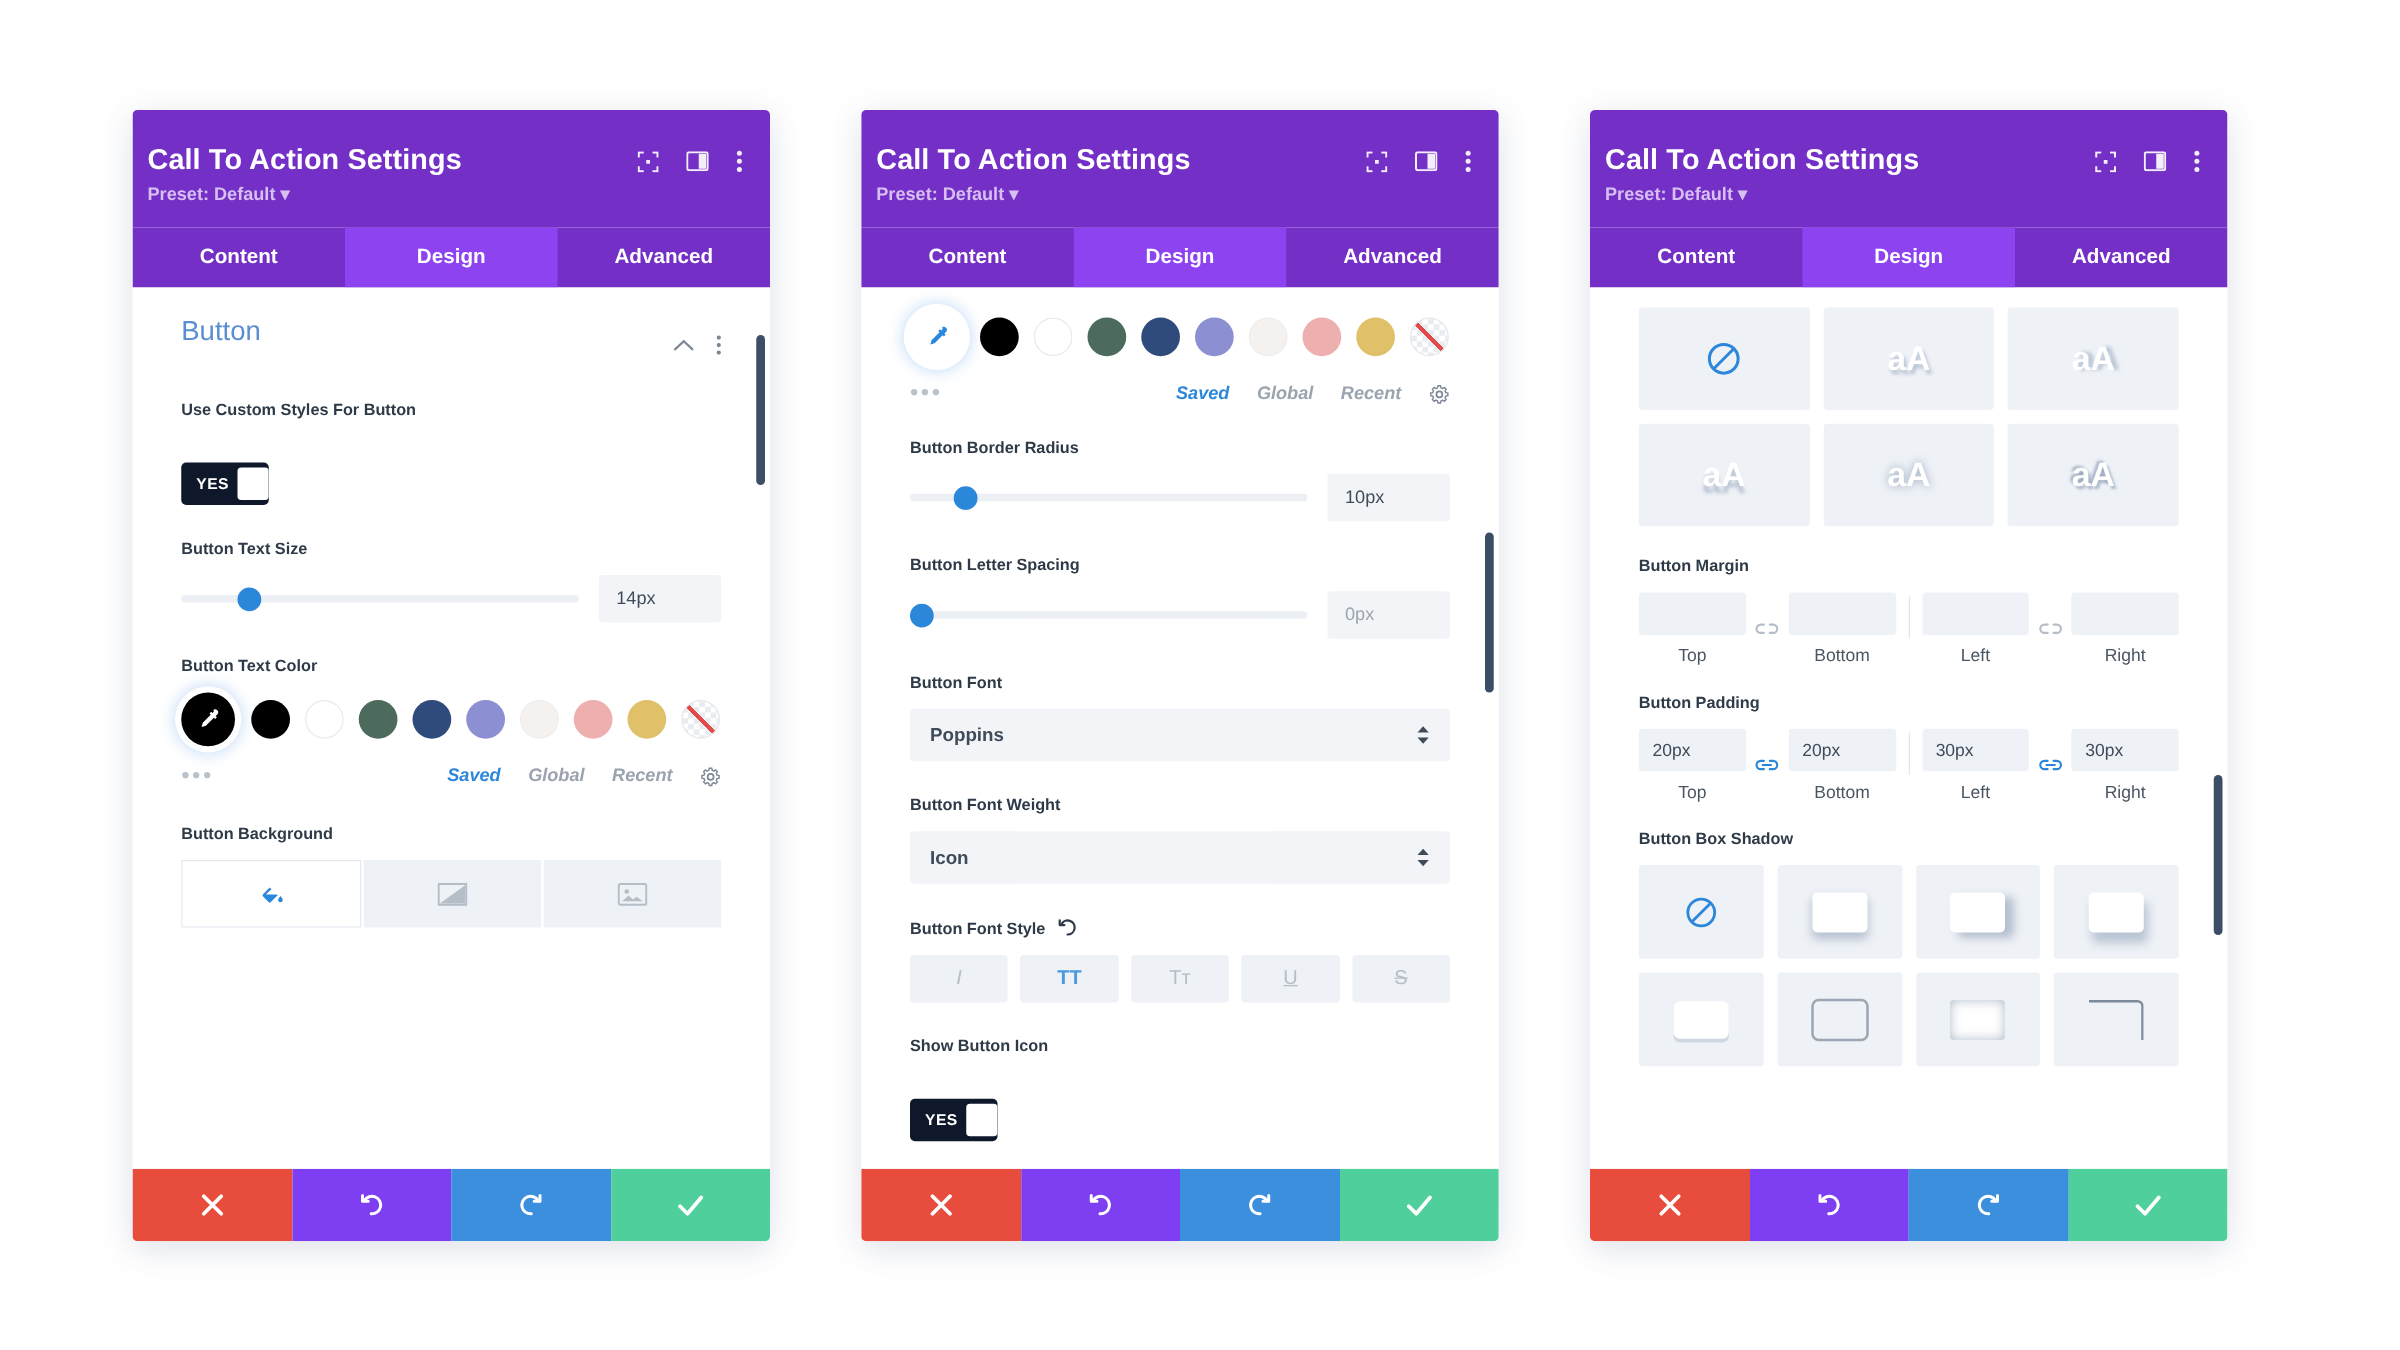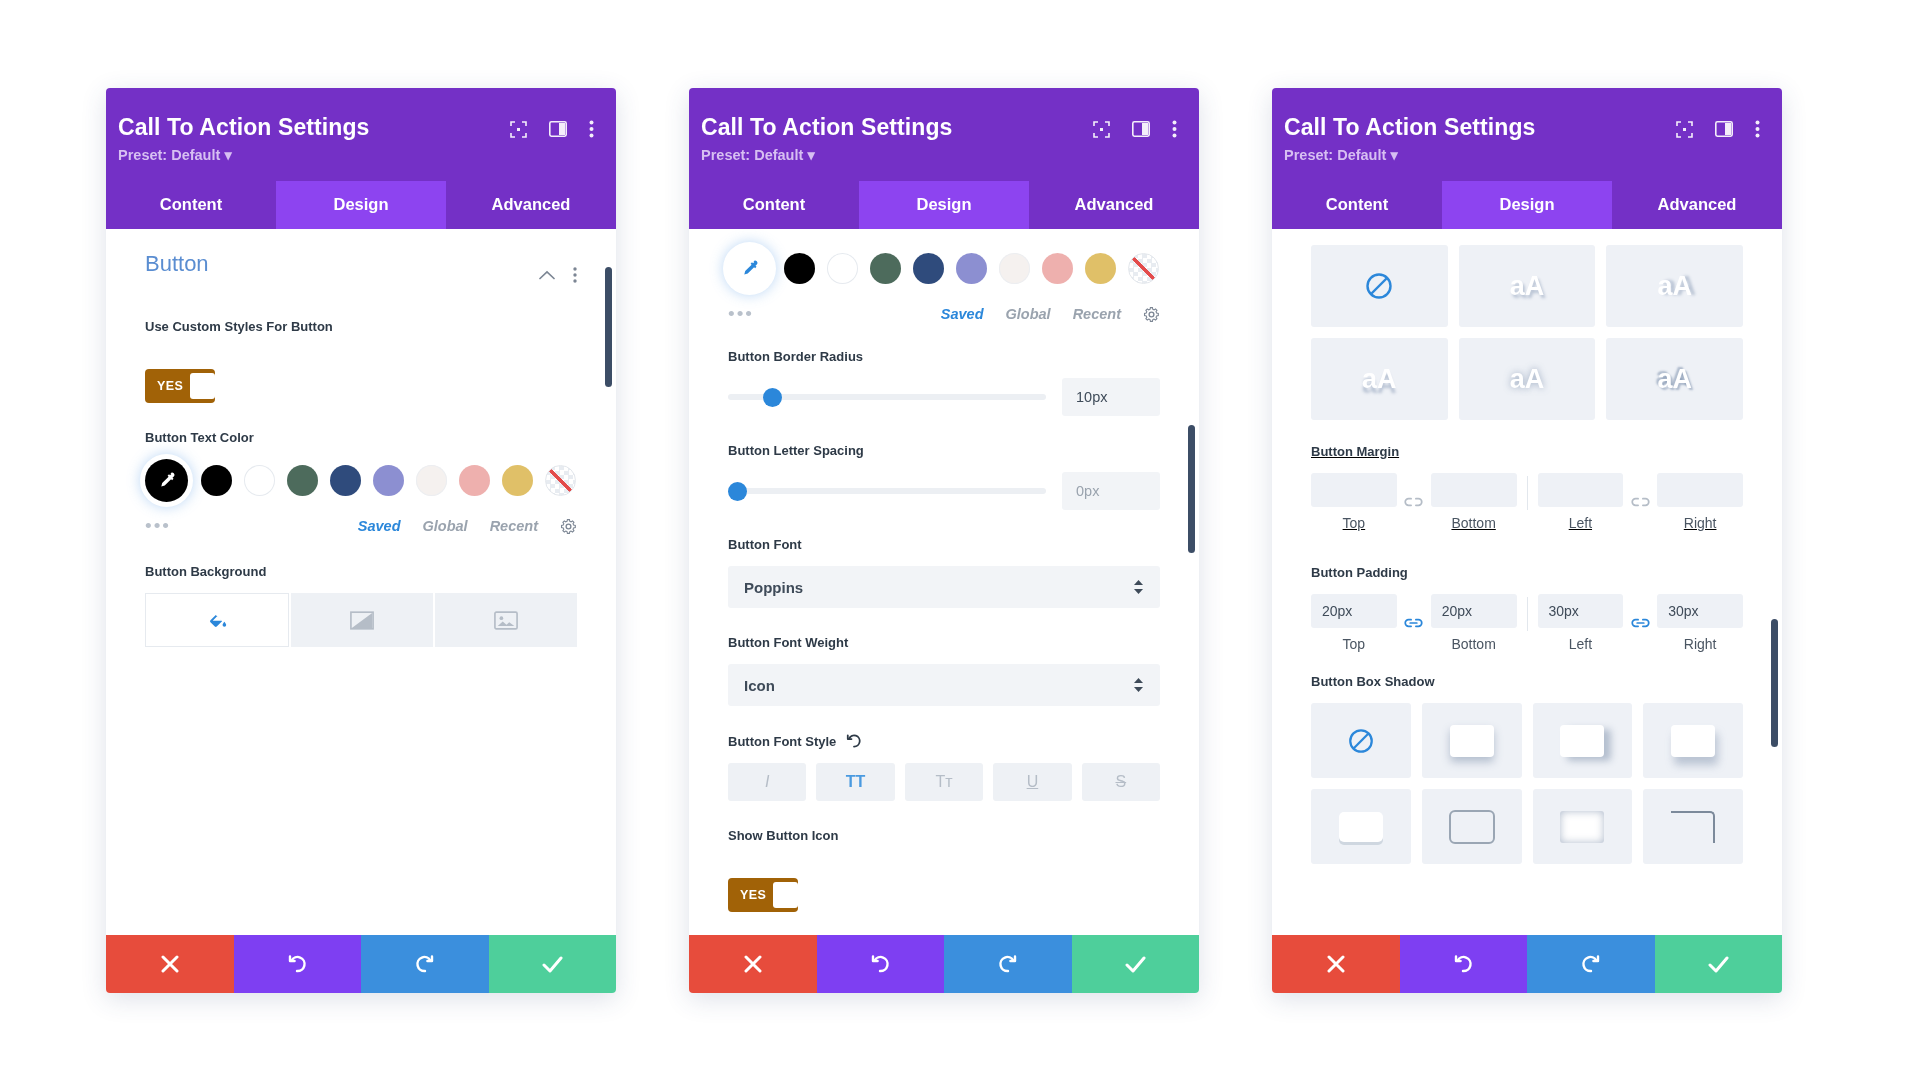--- a/index.html
+++ b/index.html
@@ -82,21 +82,21 @@
 
   .field-label {
     color: #2e3a47; font-size: 13px; font-weight: bold;
     margin-bottom: 14px;
     display: flex; align-items: center; gap: 10px;
   }
   .block { margin-bottom: 27px; }
 
   .toggle {
     width: 70px; height: 34px; border-radius: 4px;
-    background: #a16207; display: flex; align-items: center;
+    background: #0f172a; display: flex; align-items: center;
     cursor: pointer; overflow: hidden; margin-top: 35px;
   }
   .toggle .t-text {
     color: #fff; font-size: 12.5px; font-weight: bold;
     padding-left: 12px; letter-spacing: .4px;
   }
   .toggle .t-knob {
     width: 34px; height: 26px; background: #fff;
     border-radius: 3px; margin-left: 7px;
   }
@@ -260,20 +260,30 @@
         </div>
 
         <div class="block">
           <div class="field-label">Use Custom Styles For Button</div>
           <div class="toggle">
             <span class="t-text">YES</span>
             <span class="t-knob"></span>
           </div>
         </div>
 
+        <div class="block">
+          <div class="field-label">Button Text Size</div>
+          <div class="slider-row">
+            <div class="slider">
+              <div class="track"></div>
+              <div class="knob" style="left:14%"></div>
+            </div>
+            <div class="value-box">14px</div>
+          </div>
+        </div>
 
         <div class="block">
           <div class="field-label">Button Text Color</div>
           <div class="swatches">
             <div class="sw active" style="background:#000">
               <svg width="19" height="19" viewBox="0 0 19 19">
                   <path d="M13.5 2.2a2.3 2.3 0 013.3 3.3l-1.3 1.3 1 1-1.4 1.4-1-1-6.4 6.4-3.4.9.9-3.4 6.4-6.4-1-1 1.4-1.4 1 1 1.3-1.3z" fill="#fff"></path>
                 </svg>
             </div>
             <div class="sw" style="background:#000000"></div>
@@ -588,21 +598,21 @@
               </div>
             <div class="tile">
                 <span class="tile-txt" style="text-shadow:0 0 7px rgba(120,140,170,.7)">aA</span>
               </div>
             <div class="tile">
                 <span class="tile-txt" style="text-shadow:-2px -2px 2px rgba(120,140,170,.55), 2px 2px 2px rgba(120,140,170,.55)">aA</span>
               </div>
           </div>
         </div>
 
-        <div class="block" style="margin-bottom:34px;text-decoration:underline;">
+        <div class="block" style="margin-bottom:22px;">
           <div class="field-label">Button Margin</div>
           <div class="spacing">
             <div class="sp-group">
               <div class="sp-cell">
                 <div class="sp-in"></div>
                 <div class="sp-lab">Top</div>
               </div>
               <div class="sp-link">
                 <svg width="19" height="14" viewBox="0 0 20 14">
                     <path d="M7.5 3.5H4.8a3.5 3.5 0 100 7h2.7M12.5 3.5h2.7a3.5 3.5 0 110 7h-2.7" fill="none" stroke="#b5bdc7" stroke-width="1.8" stroke-linecap="round"></path>

